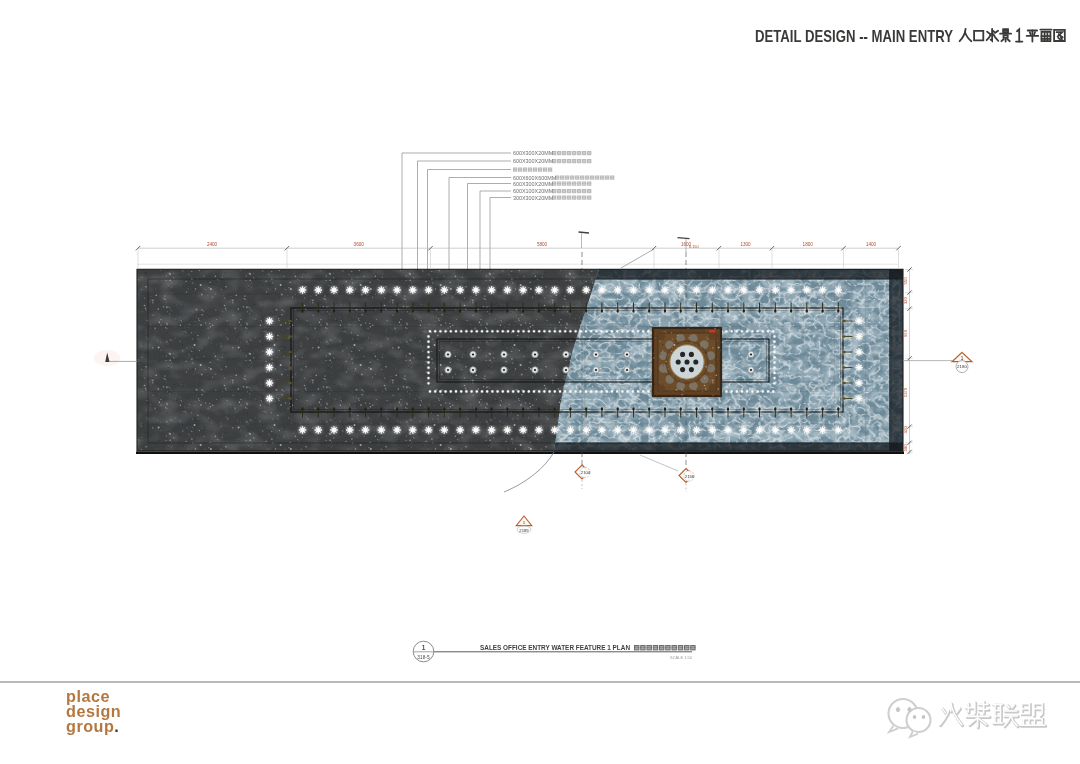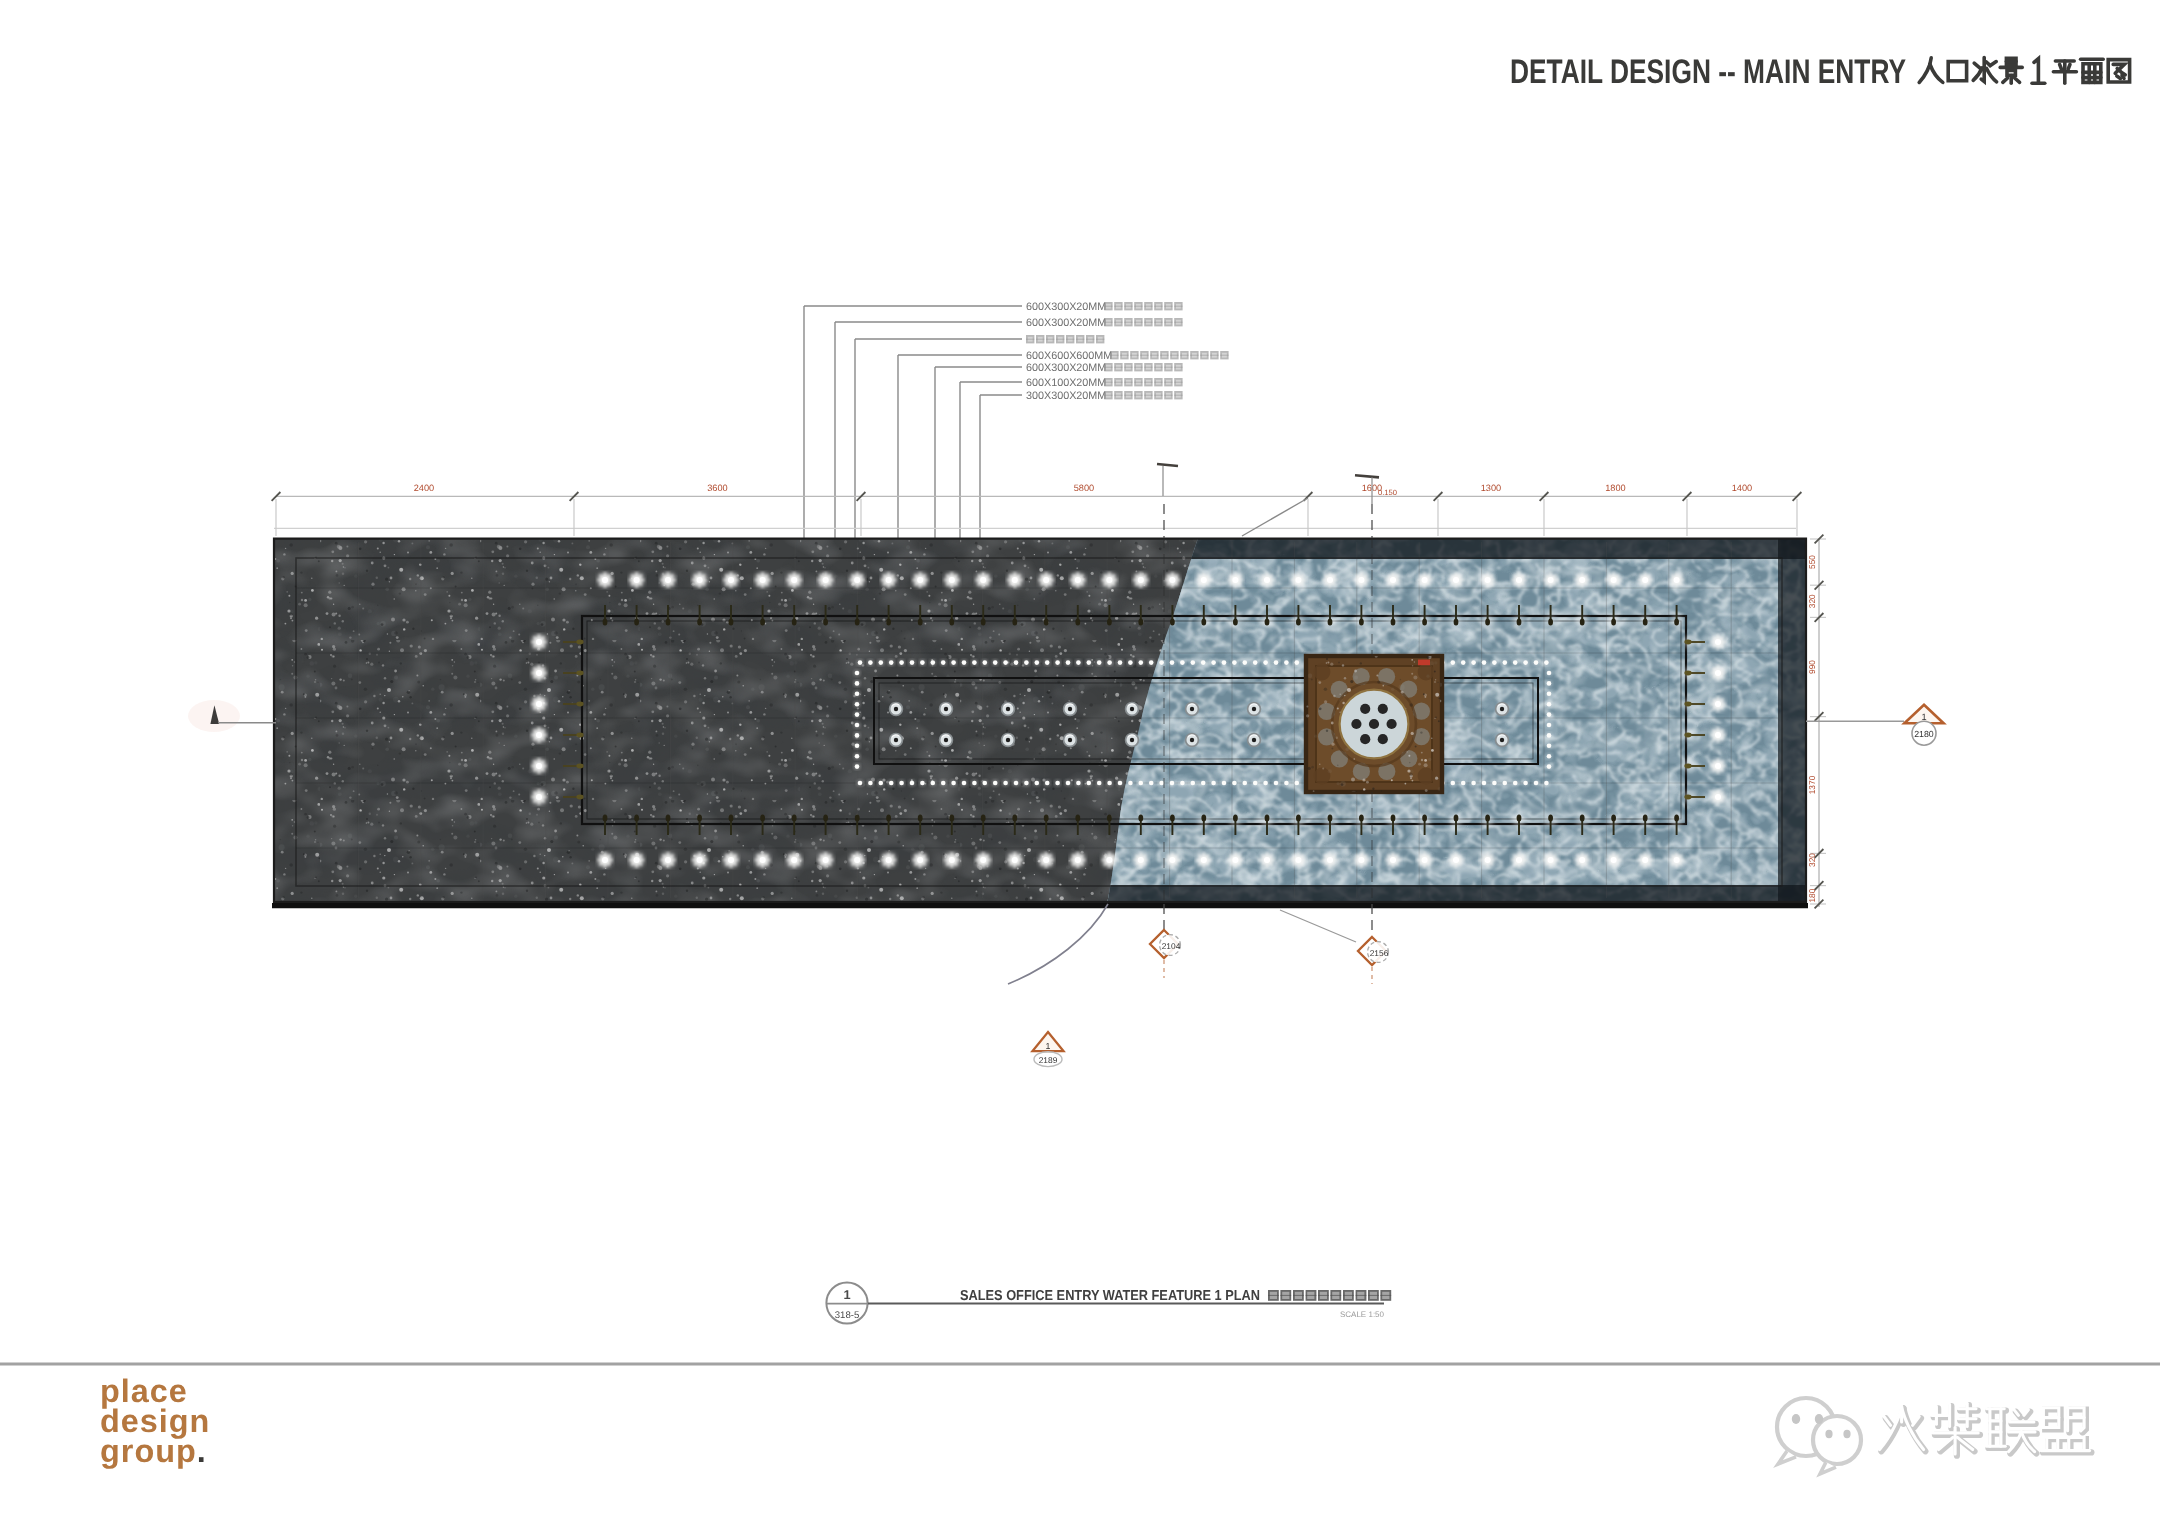--- a/index.html
+++ b/index.html
@@ -1,16 +1,16 @@
 <!DOCTYPE html>
 <html><head><meta charset="utf-8">
 <style>
 html,body{margin:0;padding:0;background:#ffffff;width:1080px;height:764px;overflow:hidden}
 #page{position:relative;width:1080px;height:689px;font-family:"Liberation Sans",sans-serif}
-#pdg{position:absolute;left:50px;top:689px;color:#b5773f;font-weight:bold;font-size:16.2px;
+#pdg{position:absolute;left:66px;top:689px;color:#b5773f;font-weight:bold;font-size:16.2px;
 line-height:14.9px;letter-spacing:0.5px}
 #pdg .dot{color:#3b3a38}
 </style></head>
 <body>
 <div id="page">
 <svg width="1080" height="764" viewBox="0 0 1080 764" xmlns="http://www.w3.org/2000/svg">
 <defs>
 <pattern id="spk" width="80" height="80" patternUnits="userSpaceOnUse">
           <circle cx="25.9" cy="12.1" r="0.8" fill="#ffffff" opacity="0.33"></circle>
           <circle cx="29.3" cy="4.6" r="0.7" fill="#ffffff" opacity="0.44"></circle>

